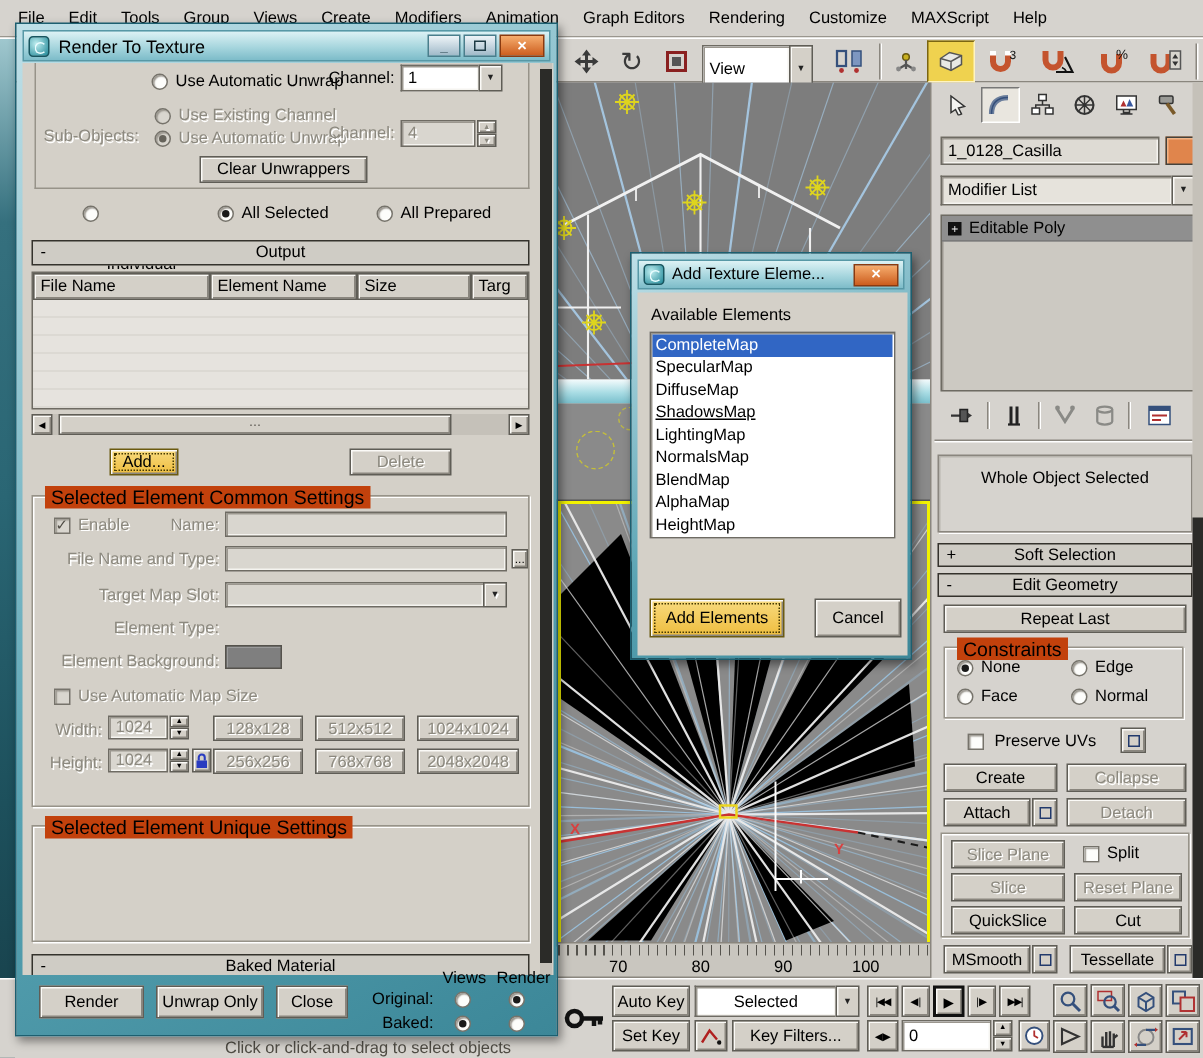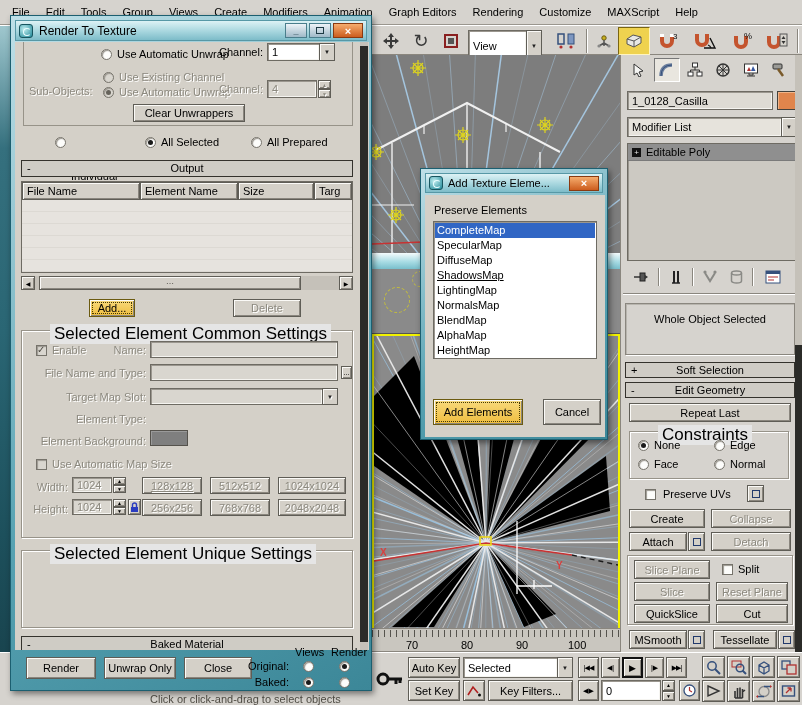--- a/index.html
+++ b/index.html
@@ -18,21 +18,21 @@
   .lbl{font-size:11px;white-space:nowrap;}
   .ra{position:absolute;width:11px;height:11px;border-radius:50%;background:#fdfdfb;border:1px solid #76736b;
       box-shadow:inset 1px 1px 1px #9b978f;}
   .ra.dim{background:#d9d6cf;}
   .ra.sel::after{content:"";position:absolute;left:2px;top:2px;width:5px;height:5px;border-radius:50%;background:#1a1a1a;}
   .ra.dim.sel::after{background:#66635b;}
   .cb{position:absolute;width:11px;height:11px;background:#fdfdfb;border:1px solid #76736b;box-shadow:inset 1px 1px 1px #9b978f;}
   .cb.dim{background:#d9d6cf;}
   .cb.on::after{content:"✓";position:absolute;left:0px;top:-2px;font-size:10px;color:#4f4c45;}
   .gb{position:absolute;border:1px solid #979389;box-shadow:1px 1px 0 #fff,inset 1px 1px 0 #fff;}
-  .gt{position:absolute;top:-7px;left:8px;background:#e5e5e5;padding:0 4px;font-size:17px;white-space:nowrap;margin-left:20px;}
+  .gt{position:absolute;top:-7px;left:8px;background:#c2410c;padding:0 4px;font-size:13px;white-space:nowrap;}
   .roll{position:absolute;background:#cfccc5;border:1px solid #34322c;text-align:center;font-size:11px;line-height:15px;}
   .roll .pm{position:absolute;left:5px;top:0;}
   .ddarrow{width:16px;align-self:stretch;margin-left:auto;background:#d4d0c8;border:1px solid #5f5d56;
            box-shadow:inset 1px 1px 0 #fbfaf7;display:flex;align-items:center;justify-content:center;font-size:6px;color:#222;}
   .spin{position:absolute;width:13px;display:flex;flex-direction:column;}
   .spin .btn{flex:1;font-size:5px;padding:0;}
   .tbtn{background:#d6d3ce;border:1px solid transparent;display:flex;align-items:center;justify-content:center;}
   .tbtn.on{background:#e9e6df;border-color:#777 #fff #fff #777;}
   .sep{width:1px;background:#8a867e;box-shadow:1px 0 0 #fff;}
   .titlebar{position:absolute;left:4px;top:4px;right:4px;height:21px;display:flex;align-items:center;
@@ -609,21 +609,21 @@
     </svg>
 
     <div class="abs btn" style="left:408px;top:4px;width:52px;height:21px;">
         <span>Auto Key</span>
       </div>
     <div class="abs btn" style="left:408px;top:27px;width:52px;height:21px;">
         <span>Set Key</span>
       </div>
 
     <div class="abs" style="left:463px;top:4px;width:110px;height:21px;display:flex;">
-      <div class="fld" style="flex:1;border-right:none;">
+      <div class="fld" style="flex:1;border-right:none;justify-content:center;">
           <span>Selected</span>
         </div>
       <div class="ddarrow">
           <span>▼</span>
         </div>
     </div>
 
     <div class="abs btn" style="left:463px;top:27px;width:22px;height:21px;">
       <svg width="14" height="12" viewBox="0 0 14 12">
         <path d="M1 10 L6 2 L11 8" fill="none" stroke="#b02020" stroke-width="1.6"></path>
@@ -812,21 +812,21 @@
             <span>◀</span>
           </div>
         <div class="btn" style="width:262px;margin-left:4px;font-size:8px;color:#55524c;">
             <span>⋯</span>
           </div>
         <div class="btn" style="width:14px;margin-left:auto;font-size:6px;">
             <span>▶</span>
           </div>
       </div>
 
-      <div class="abs btn focus" style="left:74px;top:257px;width:46px;height:18px;">
+      <div class="abs btn focus" style="left:58px;top:257px;width:46px;height:18px;">
           <span>Add...</span>
         </div>
       <div class="abs btn dis" style="left:218px;top:257px;width:68px;height:18px;">
           <span>Delete</span>
         </div>
 
       <div class="gb" style="left:6px;top:288px;width:332px;height:208px;">
         <span class="gt">Selected Element Common Settings</span>
 
         <span class="cb dim on" style="left:14px;top:14px;"></span>
@@ -861,21 +861,21 @@
             <span>1024</span>
           </div>
         <div class="spin" style="left:91px;top:146px;height:16px;">
           <div class="btn">
               <span>▲</span>
             </div>
           <div class="btn">
               <span>▼</span>
             </div>
         </div>
-        <div class="abs btn dis" style="left:120px;top:146px;width:60px;height:17px;text-decoration:underline;">
+        <div class="abs btn dis" style="left:120px;top:146px;width:60px;height:17px;">
             <span>128x128</span>
           </div>
         <div class="abs btn dis" style="left:188px;top:146px;width:60px;height:17px;">
             <span>512x512</span>
           </div>
         <div class="abs btn dis" style="left:256px;top:146px;width:68px;height:17px;">
             <span>1024x1024</span>
           </div>
 
         <span class="abs lbl dis" style="left:2px;top:172px;width:44px;text-align:right;">Height:</span>
@@ -917,21 +917,21 @@
       </div>
 
     </div>
 
     <div class="abs btn" style="left:15px;top:641px;width:70px;height:22px;">
         <span>Render</span>
       </div>
     <div class="abs btn" style="left:93px;top:641px;width:72px;height:22px;">
         <span>Unwrap Only</span>
       </div>
-    <div class="abs btn" style="left:173px;top:641px;width:68px;height:22px;">
+    <div class="abs btn" style="left:173px;top:641px;width:48px;height:22px;">
         <span>Close</span>
       </div>
 
     <span class="abs lbl" style="left:284px;top:630px;">Views</span>
     <span class="abs lbl" style="left:320px;top:630px;">Render</span>
     <span class="abs lbl" style="left:232px;top:644px;width:46px;text-align:right;">Original:</span>
     <span class="ra" style="left:292px;top:645px;"></span>
     <span class="ra sel" style="left:328px;top:645px;"></span>
     <span class="abs lbl" style="left:232px;top:660px;width:46px;text-align:right;">Baked:</span>
     <span class="ra sel" style="left:292px;top:661px;"></span>
@@ -940,21 +940,21 @@
 
   <div class="dlgframe" id="ate" style="left:420px;top:168px;width:188px;height:272px;z-index:40;">
     <div class="titlebar" style="height:20px;">
       <div class="logo"></div>
       <span class="lbl" style="margin-left:5px;font-size:11px;">Add Texture Eleme...</span>
       <div class="winbtn close" style="width:30px;margin-left:auto;">
           <span>×</span>
         </div>
     </div>
     <div class="abs" style="left:4px;top:26px;width:180px;height:242px;background:#d4d0c8;">
-      <span class="abs lbl" style="left:9px;top:9px;">Preserve Elements</span>
+      <span class="abs lbl" style="left:9px;top:9px;">Available Elements</span>
       <div class="abs" style="left:8px;top:26px;width:164px;height:138px;background:#fff;border:1px solid #6e6b63;box-shadow:inset 1px 1px 0 #9b978f;padding:1px;">
         <div style="height:15px;line-height:15px;padding:0 2px;background:#3166c4;color:#fff;">CompleteMap</div>
         <div style="height:15px;line-height:15px;padding:0 2px;">SpecularMap</div>
         <div style="height:15px;line-height:15px;padding:0 2px;">DiffuseMap</div>
         <div style="height:15px;line-height:15px;padding:0 2px;text-decoration:underline;">ShadowsMap</div>
         <div style="height:15px;line-height:15px;padding:0 2px;">LightingMap</div>
         <div style="height:15px;line-height:15px;padding:0 2px;">NormalsMap</div>
         <div style="height:15px;line-height:15px;padding:0 2px;">BlendMap</div>
         <div style="height:15px;line-height:15px;padding:0 2px;">AlphaMap</div>
         <div style="height:15px;line-height:15px;padding:0 2px;">HeightMap</div>

